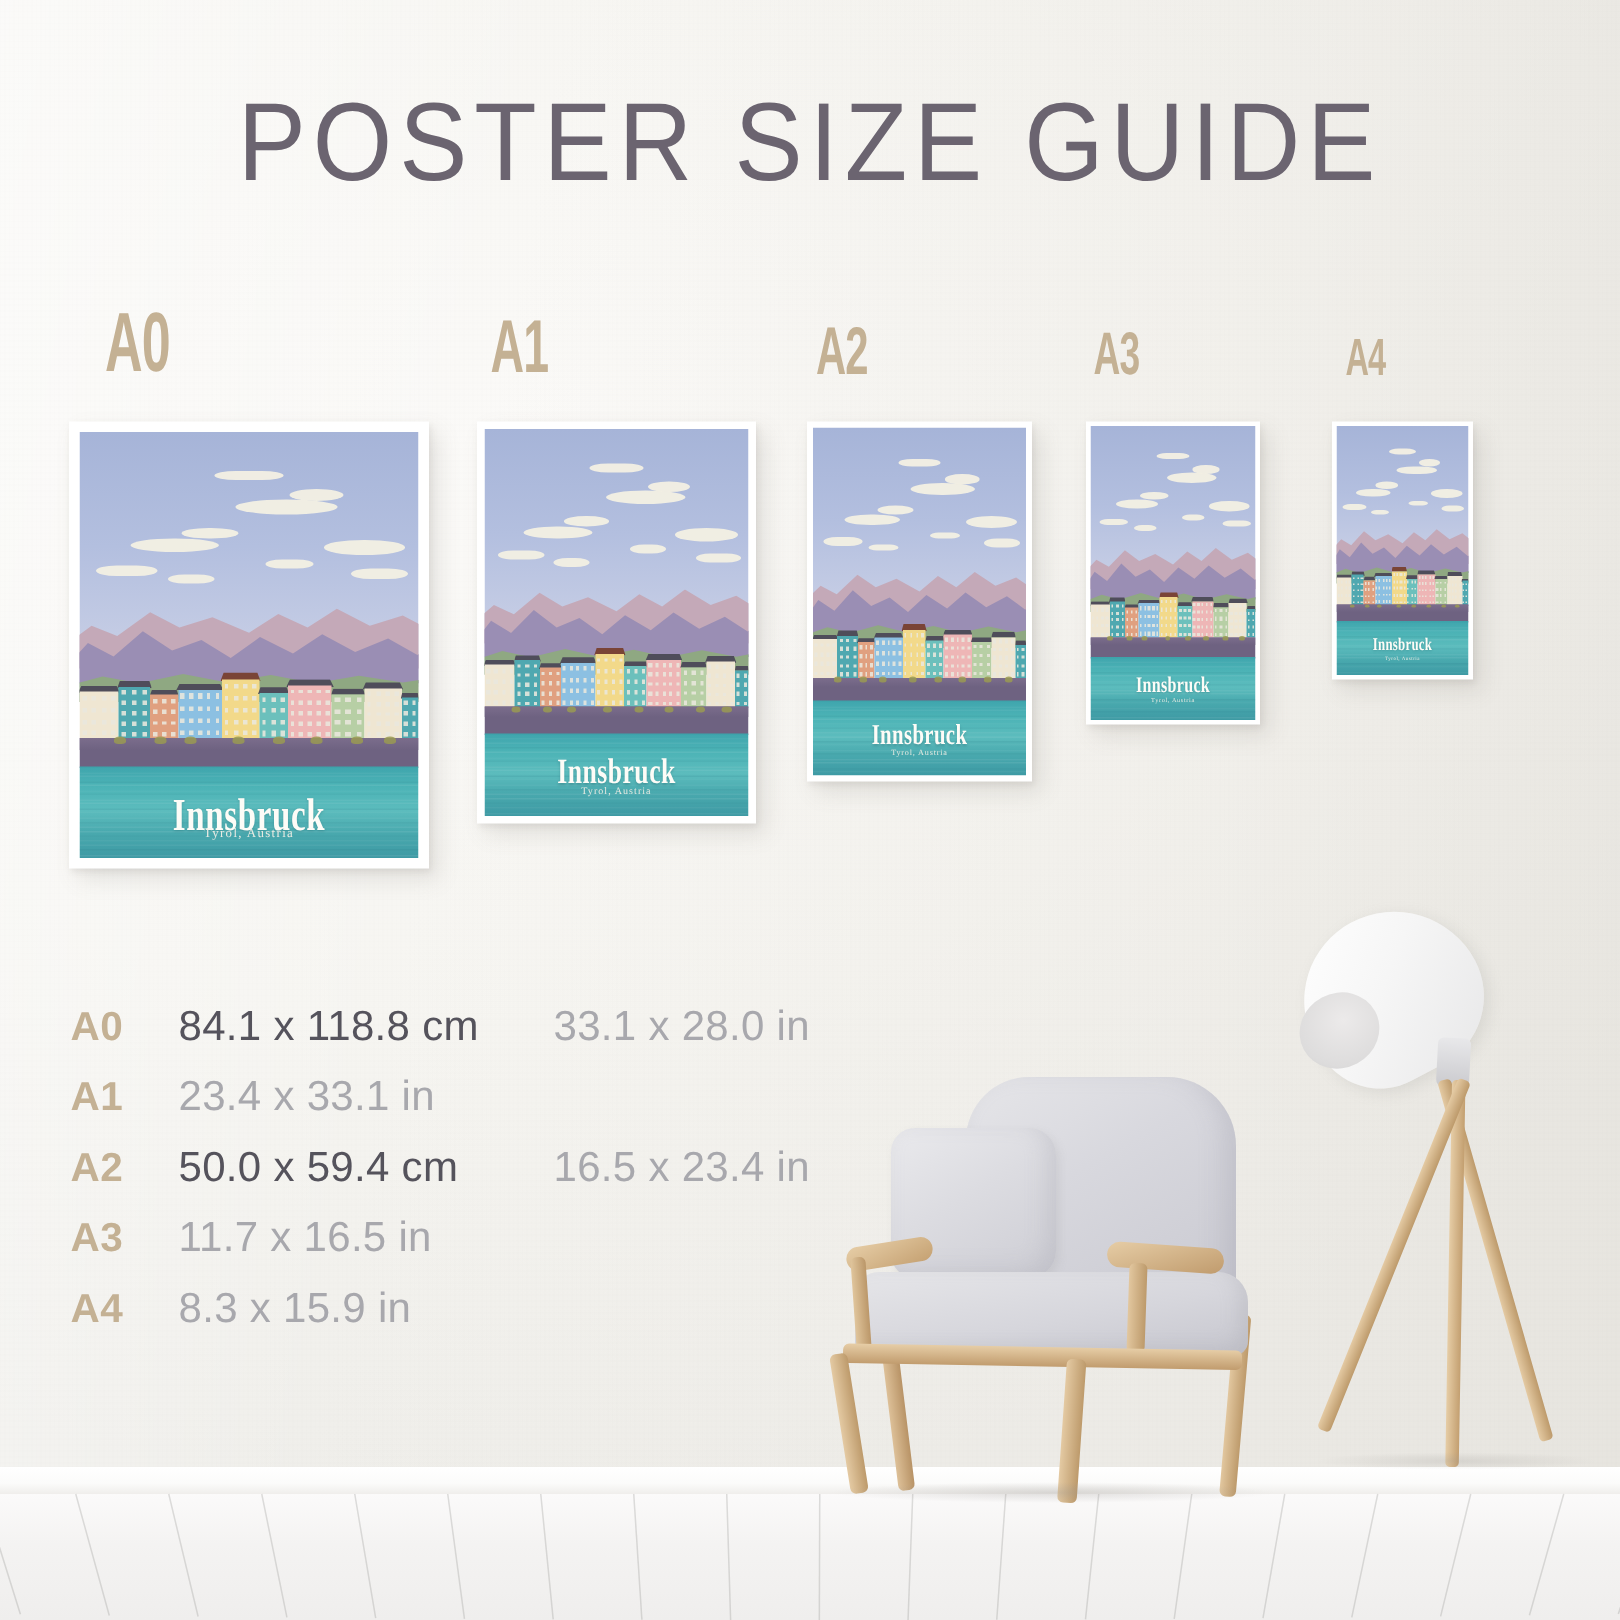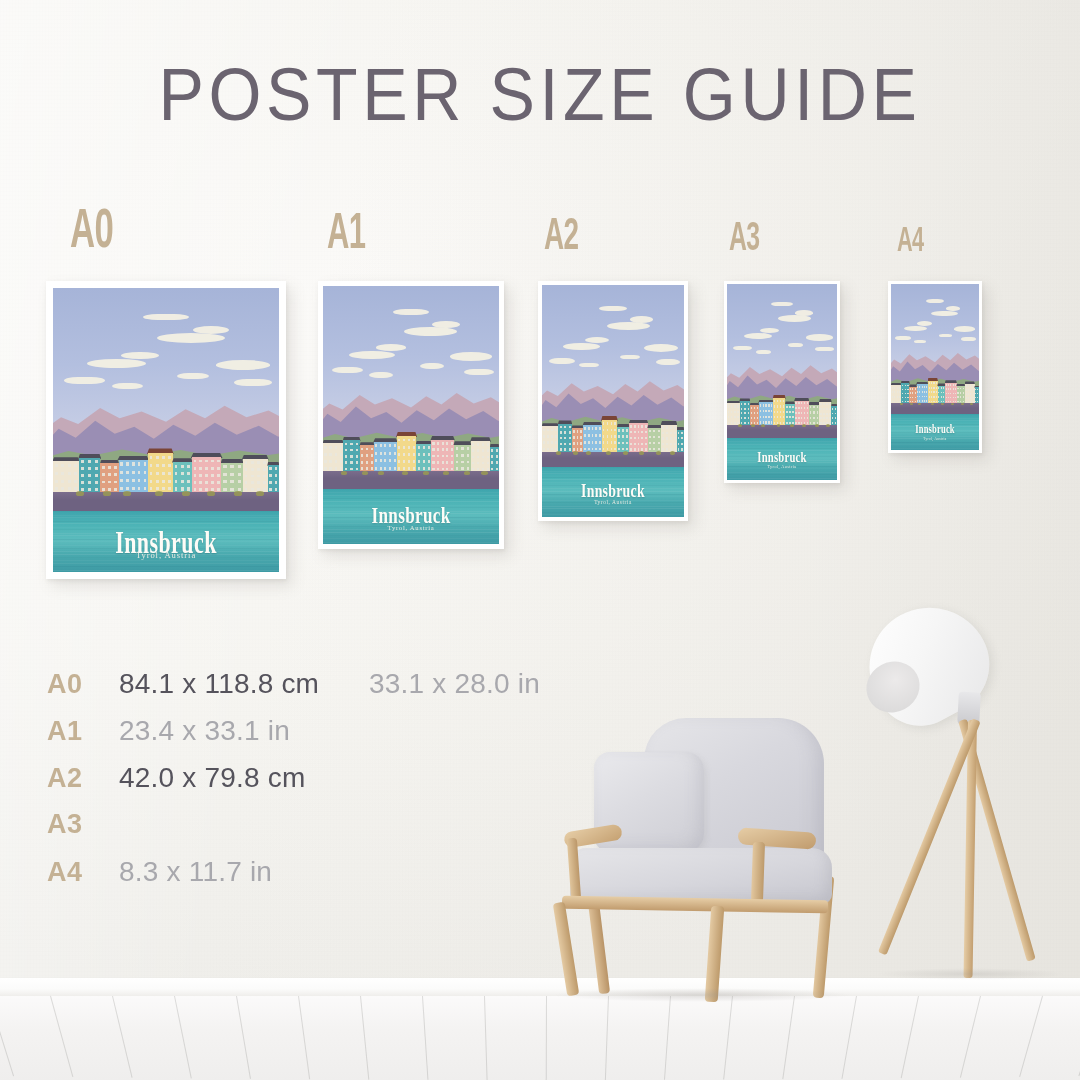--- a/index.html
+++ b/index.html
@@ -1450,28 +1450,30 @@
         <div class="c-label">A0</div>
         <div class="c-cm">84.1 x 118.8 cm</div>
         <div class="c-in">33.1 x 28.0 in</div>
       </div>
       <div class="row">
         <div class="c-label">A1</div>
         <div class="c-in">23.4 x 33.1 in</div>
       </div>
       <div class="row">
         <div class="c-label">A2</div>
-        <div class="c-cm">42.0 x 79.8 cm</div>
+        <div class="c-cm">50.0 x 59.4 cm</div>
+        <div class="c-in">16.5 x 23.4 in</div>
       </div>
       <div class="row">
         <div class="c-label">A3</div>
+        <div class="c-in">11.7 x 16.5 in</div>
       </div>
       <div class="row">
         <div class="c-label">A4</div>
-        <div class="c-in">8.3 x 11.7 in</div>
+        <div class="c-in">8.3 x 15.9 in</div>
       </div>
     </div>
 
   <div id="baseboard"></div>
   <div id="floor">
       <div class="plank" style="left: -12px; transform: rotate(-17.38deg);"></div>
       <div class="plank" style="left: 50px; transform: rotate(-15.43deg);"></div>
       <div class="plank" style="left: 112px; transform: rotate(-13.47deg);"></div>
       <div class="plank" style="left: 174px; transform: rotate(-11.52deg);"></div>
       <div class="plank" style="left: 236px; transform: rotate(-9.57deg);"></div>

